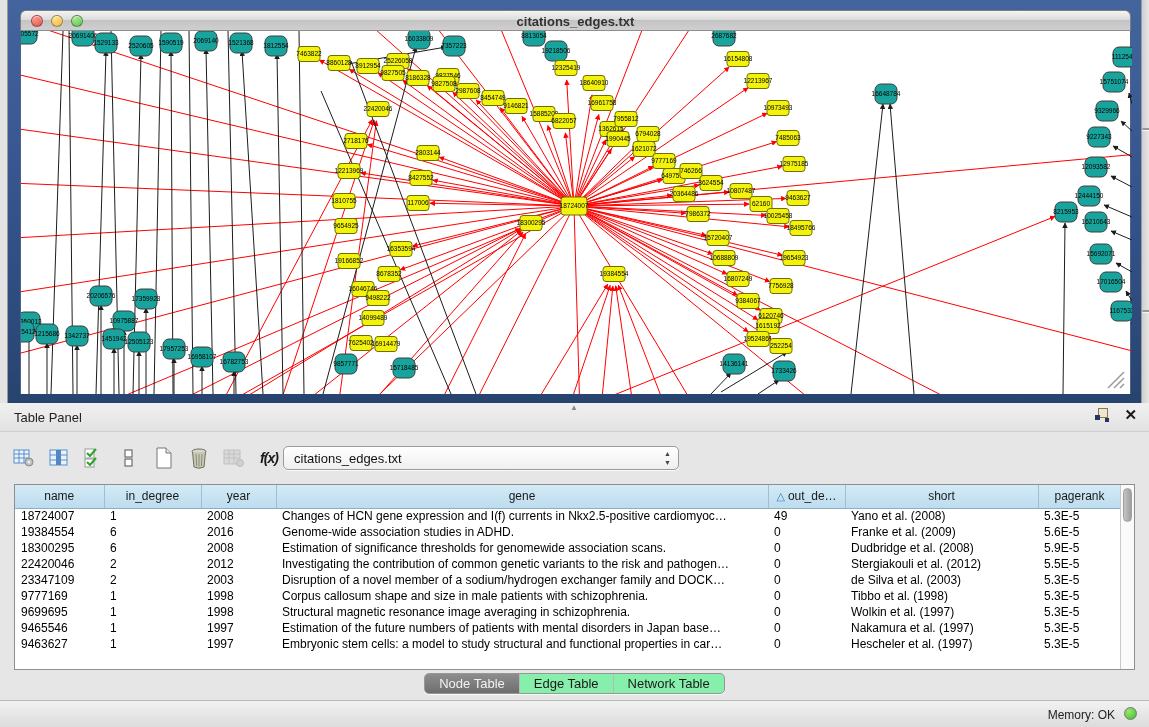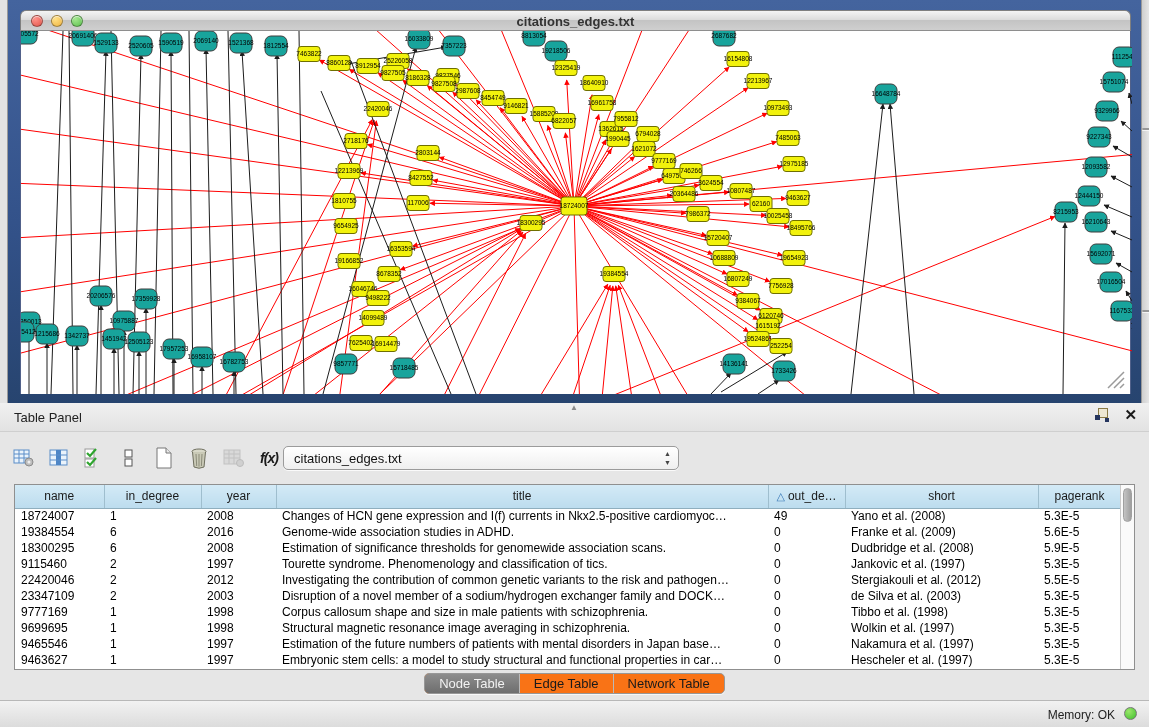--- a/index.html
+++ b/index.html
@@ -61,21 +61,21 @@
   .tbl td { height:16px; font-size:12px; color:#000; padding:0 0 0 6px;
             white-space:nowrap; overflow:hidden; }
   .sort-glyph { color:#3A79B8; font-size:11px; margin-right:3px; }
   .vscroll { position:absolute; right:0; top:0; width:14px; height:184px; background:#FAFAFA;
              border-left:1px solid #C9C9C9; }
   .vthumb { position:absolute; left:2px; top:3px; width:9px; height:34px; border-radius:5px;
             background:linear-gradient(90deg,#C4C4C4,#9F9F9F); border:1px solid #A0A0A0; }
 
   .tabs { position:absolute; left:0; right:0; top:270px; display:flex; justify-content:center; }
   .seg { display:flex; border:1px solid #979797; border-radius:5px; overflow:hidden;
-         background:#f97316; height:21px; box-shadow:0 1px 0 rgba(255,255,255,.7); }
+         background:#86efac; height:21px; box-shadow:0 1px 0 rgba(255,255,255,.7); }
   .seg-item { padding:2px 14px 0 14px; font-size:13px; color:#1a1a1a; border-right:1px solid #B9B9B9; }
   .seg-item:last-child { border-right:none; }
   .seg-item.active { background:linear-gradient(180deg,#8D8D8D,#6E6E6E); color:#F2F2F2; }
 
   .statusbar { position:absolute; left:0; top:700px; width:1149px; height:27px;
                background:linear-gradient(180deg,#F2F2F2,#DCDCDC); border-top:1px solid #B8B8B8; }
   .mem { position:absolute; right:34px; top:7px; font-size:12px; color:#222; }
   .mem-dot { position:absolute; right:12px; top:6px; width:13px; height:13px; border-radius:50%;
              border:1px solid #777; background:radial-gradient(circle at 35% 30%, #9BE76B, #3FBF2E); }
   .grip { position:absolute; right:4px; bottom:4px; }
@@ -546,21 +546,21 @@
       </div>
     </div>
 
     <div class="table-wrap">
       <table class="tbl">
         <thead>
             <tr id="tbl-head">
               <th style="width: 89px;">name</th>
               <th style="width: 97px; margin-top: 32px;">in_degree</th>
               <th style="width: 75px; margin-top: 16px;">year</th>
-              <th style="width: 492px;">title</th>
+              <th style="width: 492px;">gene</th>
               <th style="width: 77px;"><span class="sort-glyph">△</span>out_de…</th>
               <th style="width: 193px;">short</th>
               <th style="width: 83px;">pagerank</th>
             </tr>
           </thead>
         <tbody id="tbl-body">
             <tr>
               <td>18724007</td>
               <td>1</td>
               <td>2008</td>
@@ -579,29 +579,20 @@
               <td>5.6E-5</td>
             </tr>
             <tr>
               <td>18300295</td>
               <td>6</td>
               <td>2008</td>
               <td>Estimation of significance thresholds for genomewide association scans.</td>
               <td>0</td>
               <td>Dudbridge et al. (2008)</td>
               <td>5.9E-5</td>
-            </tr>
-            <tr>
-              <td>9115460</td>
-              <td>2</td>
-              <td>1997</td>
-              <td>Tourette syndrome. Phenomenology and classification of tics.</td>
-              <td>0</td>
-              <td>Jankovic et al. (1997)</td>
-              <td>5.3E-5</td>
             </tr>
             <tr>
               <td>22420046</td>
               <td>2</td>
               <td>2012</td>
               <td>Investigating the contribution of common genetic variants to the risk and pathogen…</td>
               <td>0</td>
               <td>Stergiakouli et al. (2012)</td>
               <td>5.5E-5</td>
             </tr>

